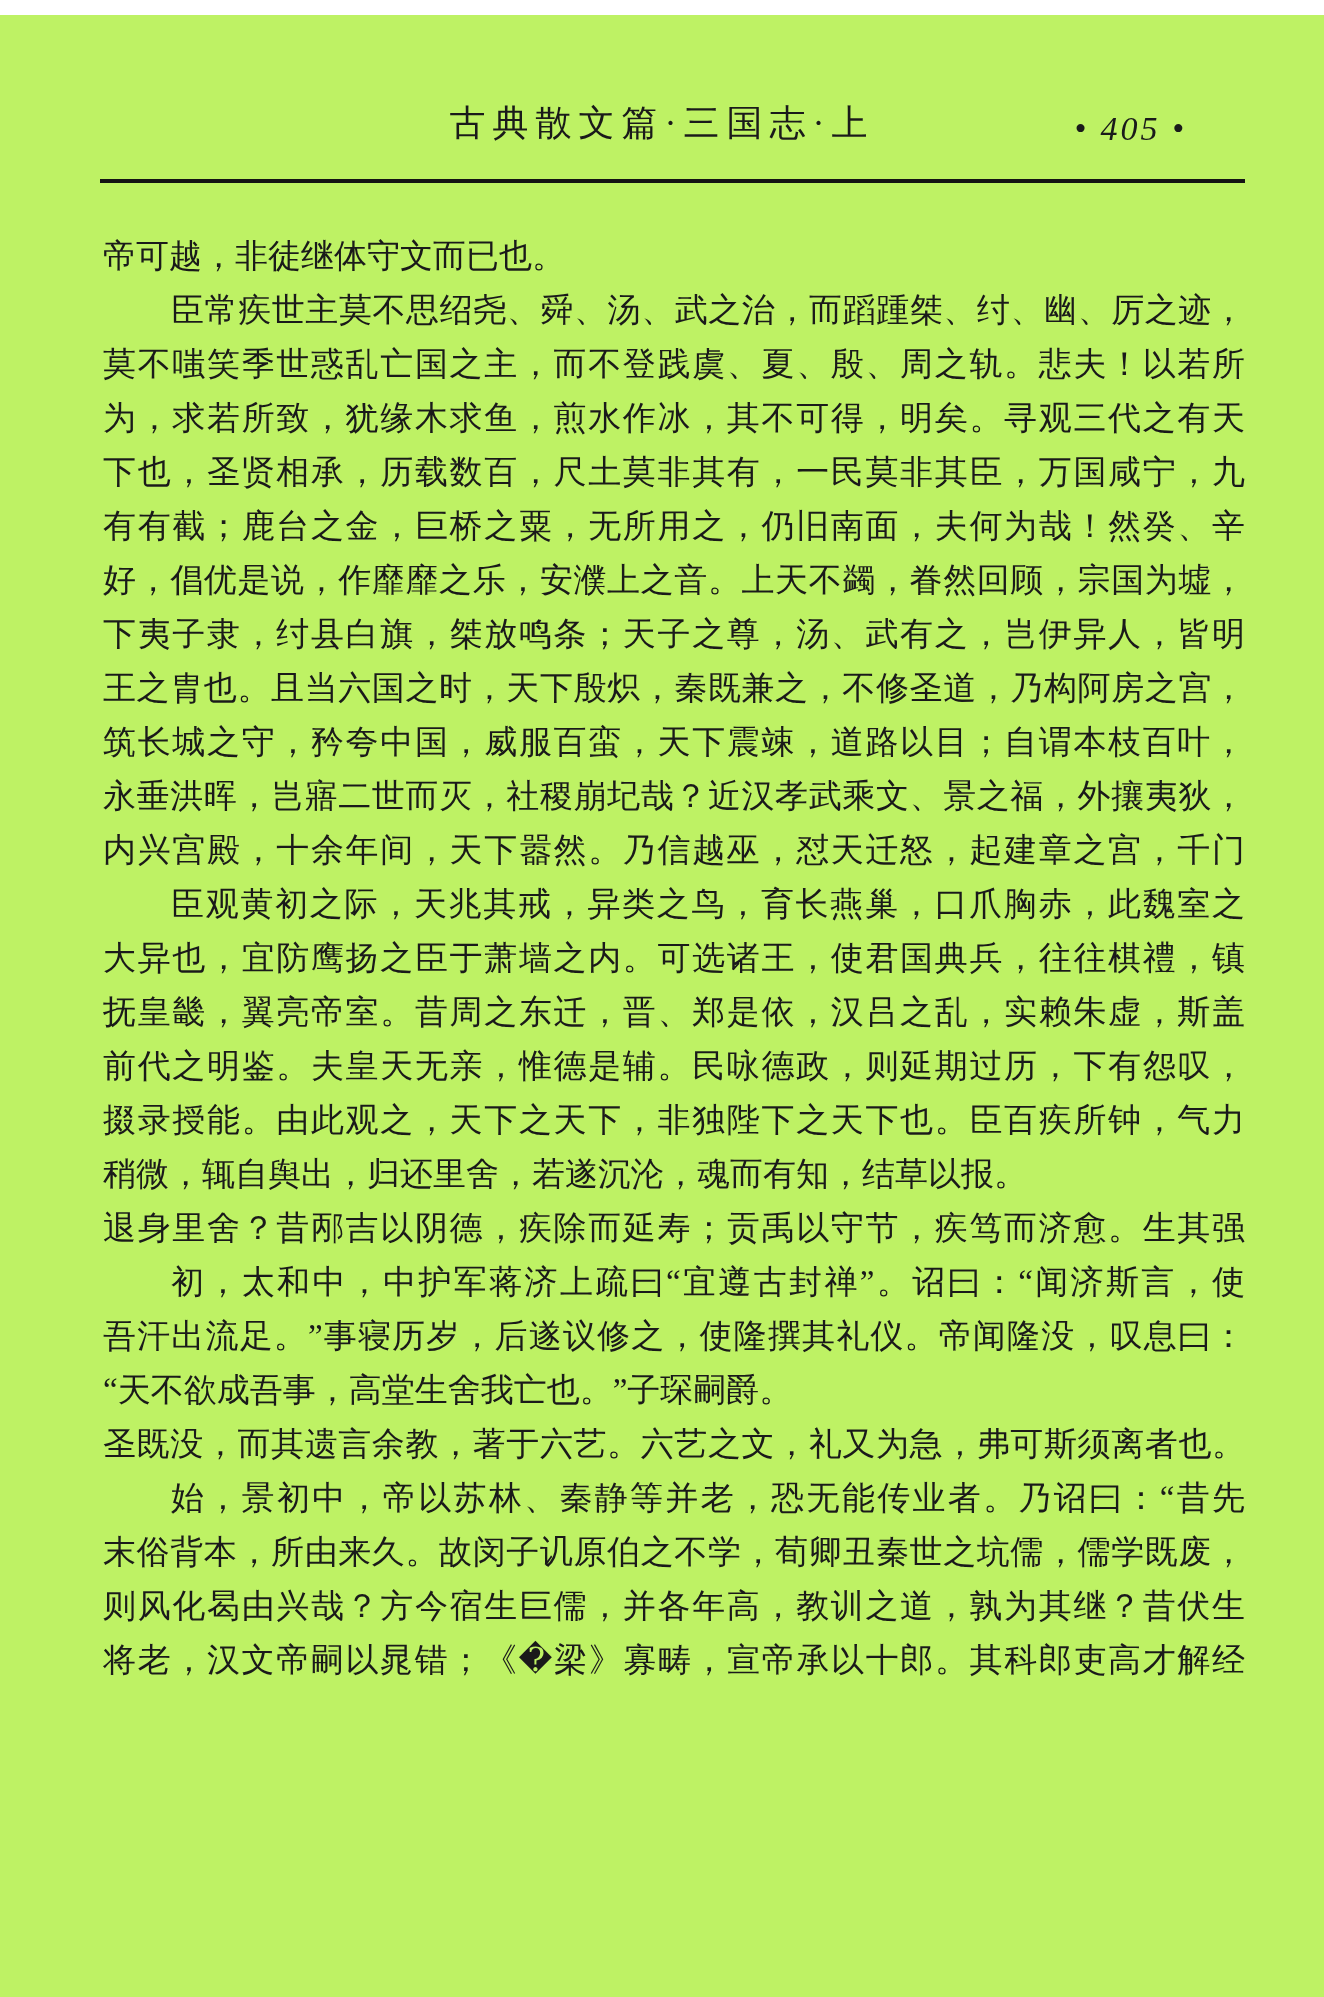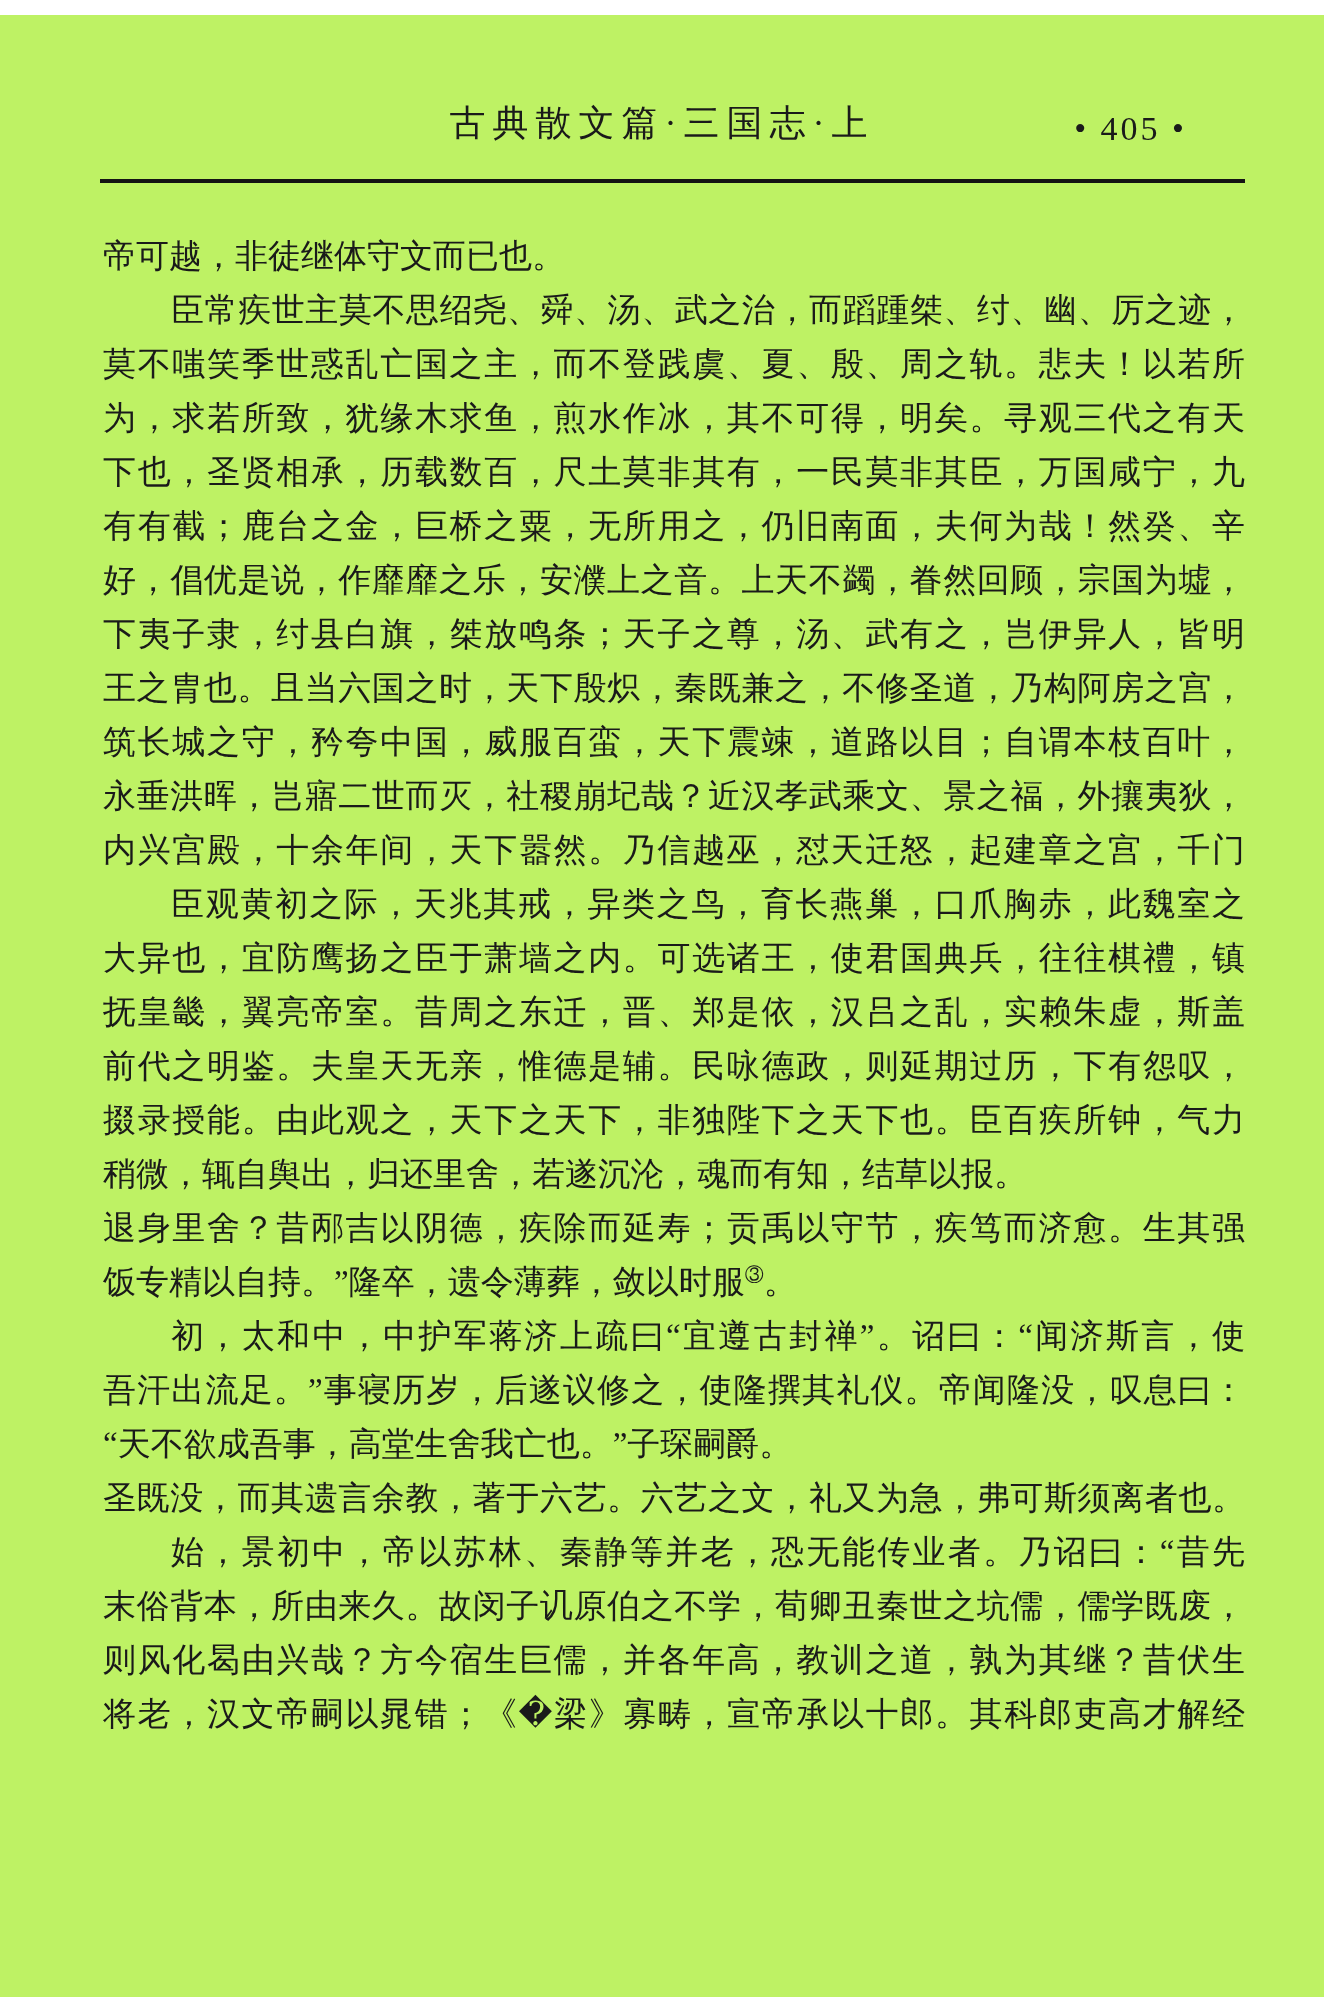--- a/index.html
+++ b/index.html
@@ -17,20 +17,21 @@
     text-align:center;
     font-size:36px;line-height:44px;
     letter-spacing:7px;
     white-space:nowrap;
   }
   .page-number{
     position:absolute;top:92px;right:137px;
     font-size:34px;line-height:44px;
     letter-spacing:3px;
     white-space:nowrap;
+    font-style:italic;
   }
   .header-rule{
     position:absolute;top:164px;left:100px;right:79px;
     height:4px;background:#141414;
   }
   .body-text{
     position:absolute;top:214px;left:103px;right:79px;
   }
   .line{
     height:54px;line-height:54px;
@@ -70,23 +71,20 @@
     <div class="line">筑长城之守，矜夸中国，威服百蛮，天下震竦，道路以目；自谓本枝百叶，</div>
     <div class="line">永垂洪晖，岂寤二世而灭，社稷崩圮哉？近汉孝武乘文、景之福，外攘夷狄，</div>
     <div class="line">内兴宫殿，十余年间，天下嚣然。乃信越巫，怼天迁怒，起建章之宫，千门</div>
     <div class="line indent">臣观黄初之际，天兆其戒，异类之鸟，育长燕巢，口爪胸赤，此魏室之</div>
     <div class="line">大异也，宜防鹰扬之臣于萧墙之内。可选诸王，使君国典兵，往往棋禮，镇</div>
     <div class="line">抚皇畿，翼亮帝室。昔周之东迁，晋、郑是依，汉吕之乱，实赖朱虚，斯盖</div>
     <div class="line">前代之明鉴。夫皇天无亲，惟德是辅。民咏德政，则延期过历，下有怨叹，</div>
     <div class="line">掇录授能。由此观之，天下之天下，非独陛下之天下也。臣百疾所钟，气力</div>
     <div class="line pend">稍微，辄自舆出，归还里舍，若遂沉沦，魂而有知，结草以报。</div>
     <div class="line">退身里舍？昔邴吉以阴德，疾除而延寿；贡禹以守节，疾笃而济愈。生其强</div>
-    <div class="line pend">
-      <span>饭专精以自持。”隆卒，遗令薄葬，敛以时服</span><sup class="fn">③</sup><span>。</span>
-    </div>
     <div class="line indent">初，太和中，中护军蒋济上疏曰“宜遵古封禅”。诏曰：“闻济斯言，使</div>
     <div class="line">吾汗出流足。”事寝历岁，后遂议修之，使隆撰其礼仪。帝闻隆没，叹息曰：</div>
     <div class="line pend">“天不欲成吾事，高堂生舍我亡也。”子琛嗣爵。</div>
     <div class="line">圣既没，而其遗言余教，著于六艺。六艺之文，礼又为急，弗可斯须离者也。</div>
     <div class="line indent">始，景初中，帝以苏林、秦静等并老，恐无能传业者。乃诏曰：“昔先</div>
     <div class="line">末俗背本，所由来久。故闵子讥原伯之不学，荀卿丑秦世之坑儒，儒学既废，</div>
     <div class="line">则风化曷由兴哉？方今宿生巨儒，并各年高，教训之道，孰为其继？昔伏生</div>
     <div class="line">将老，汉文帝嗣以晁错；《�梁》寡畴，宣帝承以十郎。其科郎吏高才解经</div>
   </div>
 

